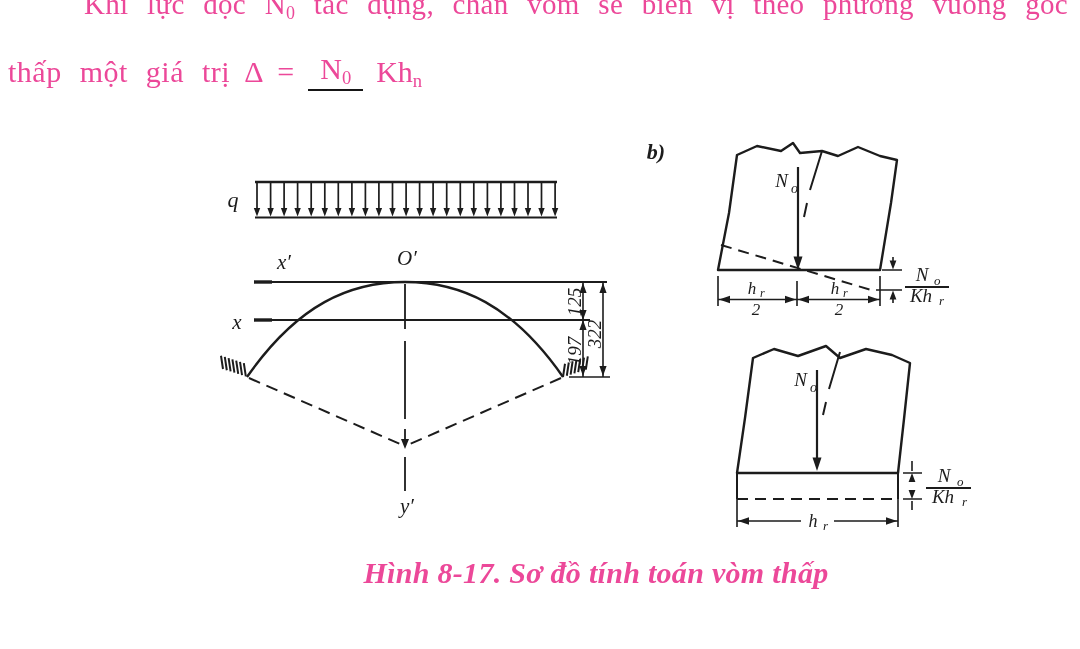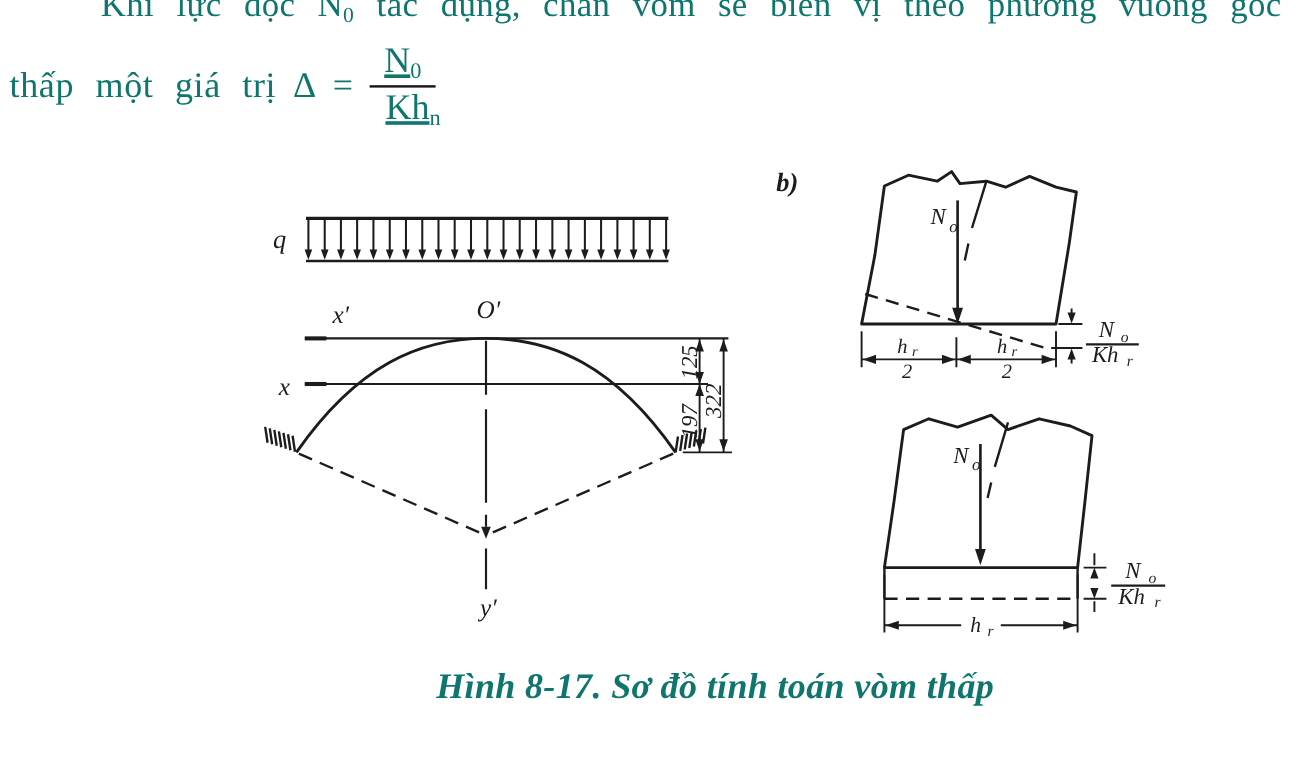--- a/index.html
+++ b/index.html
@@ -1,26 +1,26 @@
 <!DOCTYPE html>
 <html><head>
 <meta charset="utf-8">
 <style>
   html,body{margin:0;padding:0;background:#fff;}
   .page{position:relative;width:1080px;height:649px;background:#fff;overflow:hidden;
-        font-family:"Liberation Serif", serif;color:#0f766e;}
+        font-family:"Liberation Serif", serif;color:#ec4899;}
   .para{position:absolute;top:-12px;left:8px;width:1060px;font-size:29px;line-height:33px;
         text-align:justify;text-align-last:justify;text-indent:76px;letter-spacing:.3px;}
   .para sub,.line2 sub{font-size:.62em;vertical-align:-0.28em;}
   .line2{position:absolute;top:30px;left:8px;height:84px;display:flex;align-items:center;
          font-size:30px;}
   .line2 .t1{word-spacing:10px;letter-spacing:.5px;}
   .line2 .delta{margin-left:14px;letter-spacing:4px;}
   .line2 .t2{margin-left:14px;word-spacing:8px;letter-spacing:.8px;}
-  .frac{display:inline-flex;flex-direction:column;align-items:flex-start;margin-left:10px;line-height:1.08;text-decoration:underline;}
+  .frac{display:inline-flex;flex-direction:row;align-items:flex-end;margin-left:10px;line-height:1.08;}
   .frac .num{padding:0 12px 1px;border-bottom:2.5px solid #161616;}
   .frac .den{padding-top:1px;margin-left:13px;}
   .fig{position:absolute;top:130px;left:0;}
   .fig path,.fig line{stroke:#1c1c1c;fill:none;}
   .fig .fill{fill:#1c1c1c;stroke:none;}
   .fig text{fill:#1c1c1c;font-family:"Liberation Serif", serif;font-style:italic;}
   .caption{position:absolute;top:556px;left:0;width:1080px;text-align:center;text-indent:112px;
            font-size:30px;font-weight:bold;font-style:italic;letter-spacing:.3px;}
 </style>
 </head>

